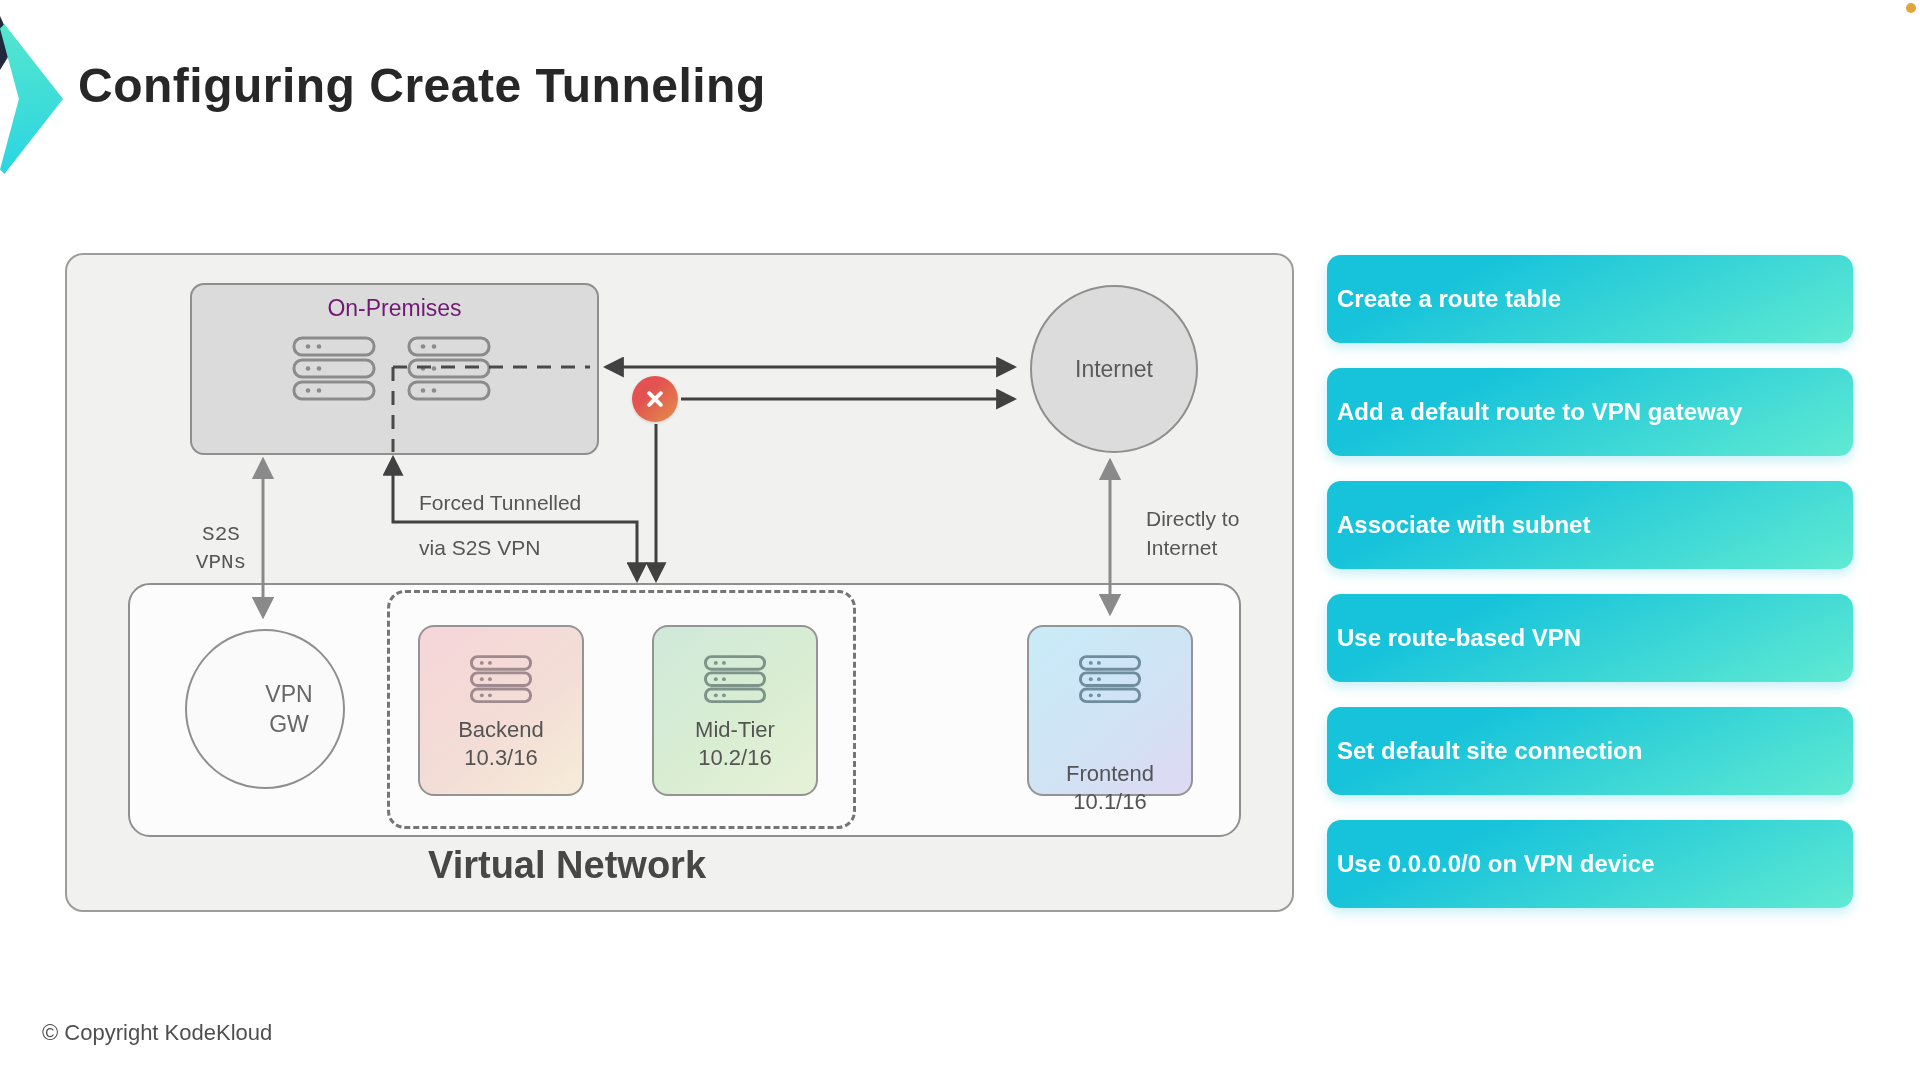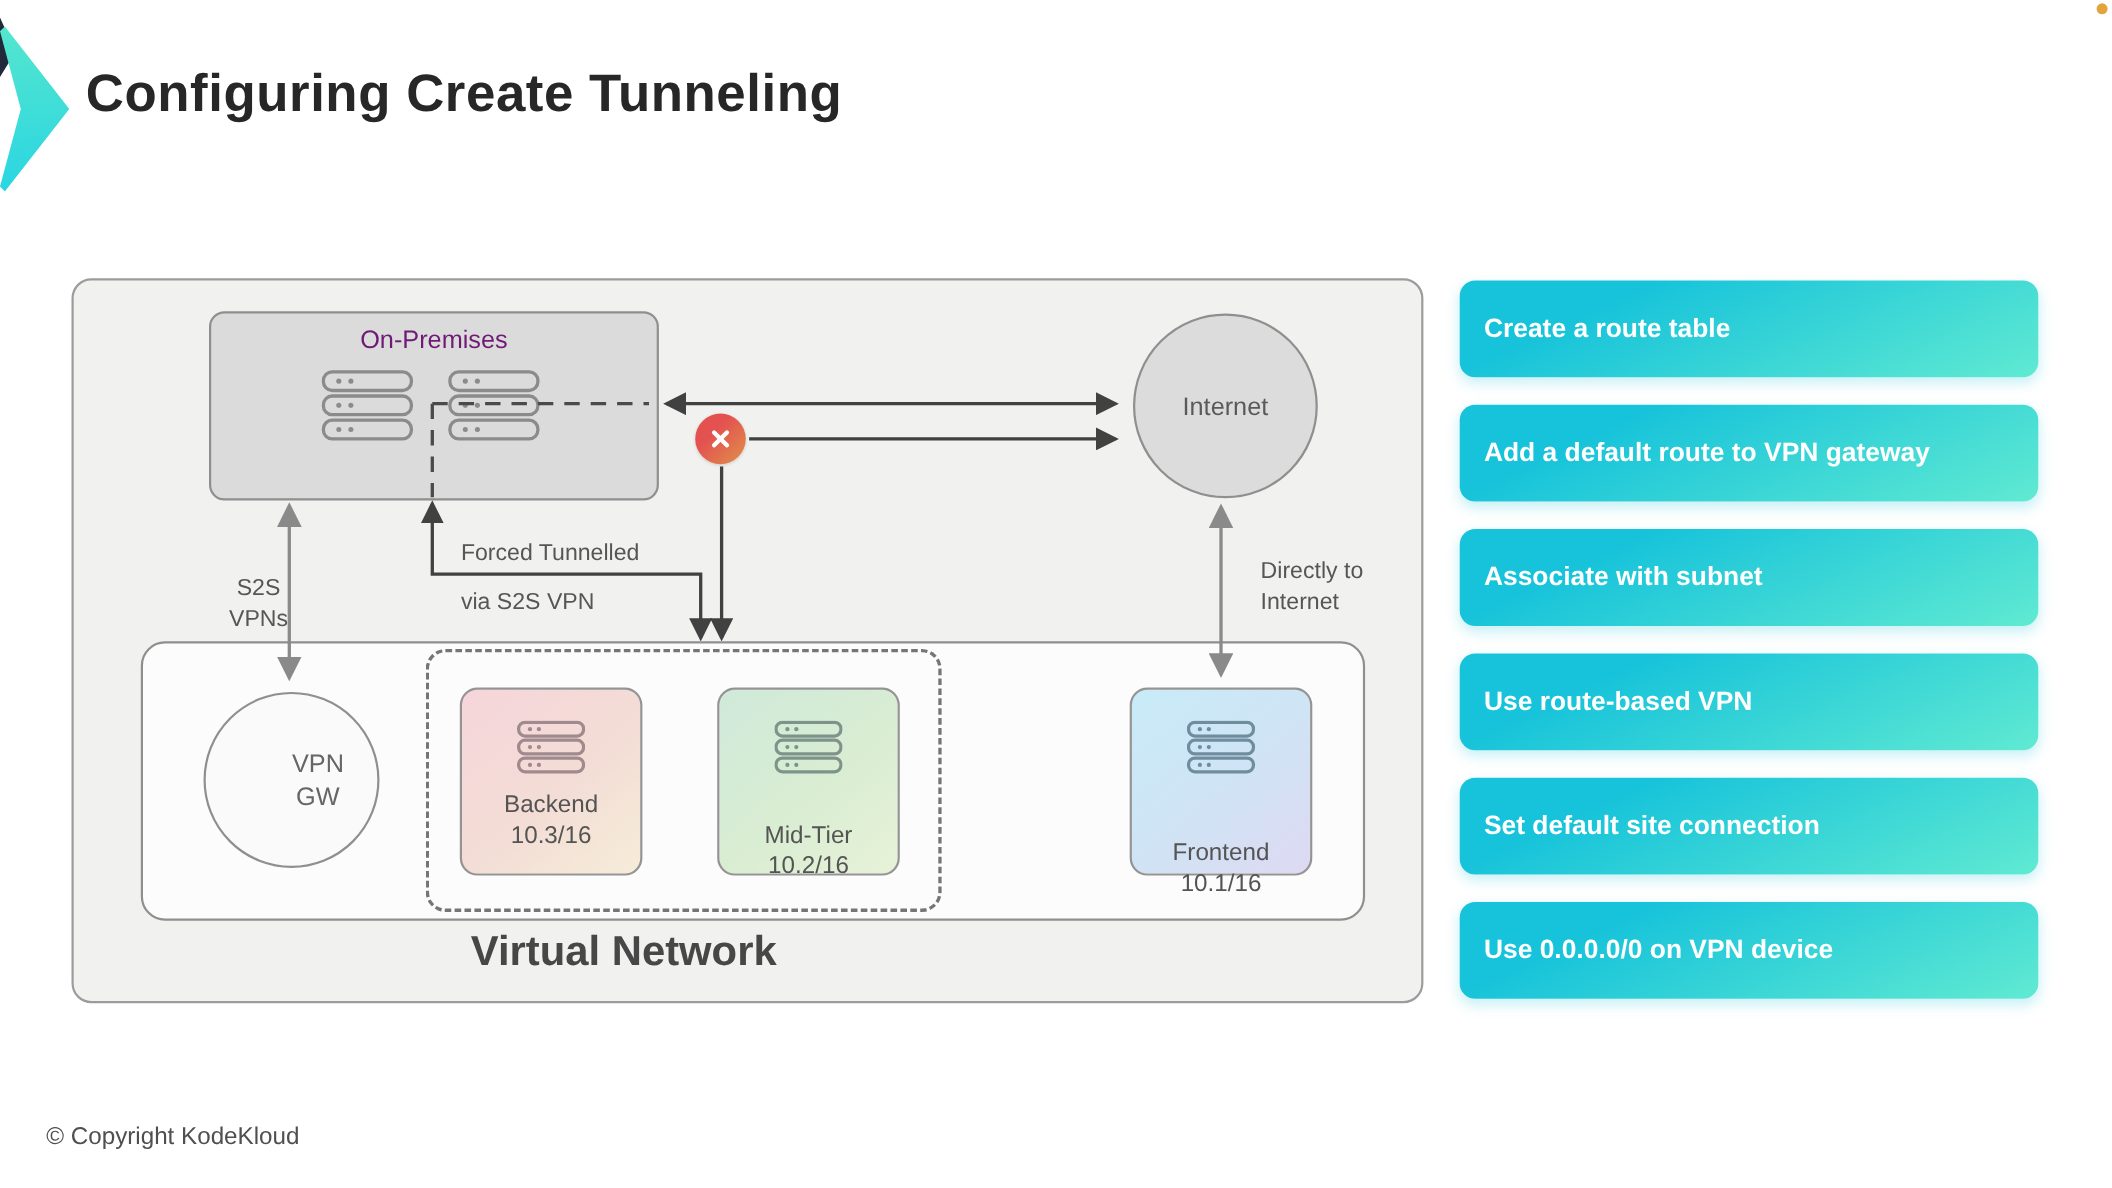--- a/index.html
+++ b/index.html
@@ -44,44 +44,44 @@
 
   .card{width:166px;height:171px;border:2px solid #949494;border-radius:16px;
         display:flex;flex-direction:column;align-items:center;padding-top:28px;
         box-sizing:border-box;}
   .card .name{margin-top:8px;font-size:22px;color:#545454;line-height:28px;text-align:center;}
   .card svg{width:62px;height:49px;}
   .card-backend{left:418px;top:625px;
         background:linear-gradient(140deg,#f6d5da 0%,#f3ddd6 55%,#f6ecd8 100%);}
   .card-backend .srv{color:#a08a8e;}
   .card-midtier{left:652px;top:625px;
-        background:linear-gradient(140deg,#cfe9da 0%,#d9edd2 55%,#e7f2d8 100%);gap:28px;}
+        background:linear-gradient(140deg,#cfe9da 0%,#d9edd2 55%,#e7f2d8 100%);}
   .card-midtier .srv{color:#7e948a;}
   .card-frontend{left:1027px;top:625px;
         background:linear-gradient(140deg,#c8ebf8 0%,#cfe4f5 50%,#ded9f3 100%);gap:44px;}
   .card-frontend .srv{color:#708d9e;}
 
   
   .lbl{font-size:21px;color:#565656;white-space:pre-line;}
-  .lbl-s2s{left:190px;top:521px;width:90px;text-align:center;line-height:28px;}
+  .lbl-s2s{left:176px;top:521px;width:90px;text-align:center;line-height:28px;font-family:Liberation Mono, monospace;}
   .lbl-ft{left:419px;top:480px;line-height:45px;}
   .lbl-direct{left:1127px;top:504px;line-height:29px;margin-left:19px;}
 
   
   .xmark{left:632px;top:376px;width:46px;height:46px;border-radius:50%;
          background:linear-gradient(135deg,#e35150 35%,#e0924a 100%);
          display:flex;align-items:center;justify-content:center;z-index:6;
          box-shadow:0 1px 3px rgba(0,0,0,.15);}
 
   svg.wires{left:0;top:0;width:1920px;height:1080px;z-index:5;pointer-events:none;}
 
   
   .step{left:1327px;width:526px;height:88px;border-radius:14px;
         background:linear-gradient(155deg,#17c3da 25%,#60ead2 100%);
-        display:flex;align-items:center;padding-left:22px;box-sizing:border-box;
+        display:flex;align-items:center;padding-left:10px;box-sizing:border-box;
         color:#fff;font-size:24px;font-weight:bold;
         box-shadow:0 5px 12px rgba(30,197,219,.25);}
 
   .copyright{left:42px;top:1020px;font-size:22px;color:#4f4f4f;}
 </style>
 </head>
 <body>
 
 <div class="abs logo-dark"></div>
 <div class="abs logo-teal"></div>

